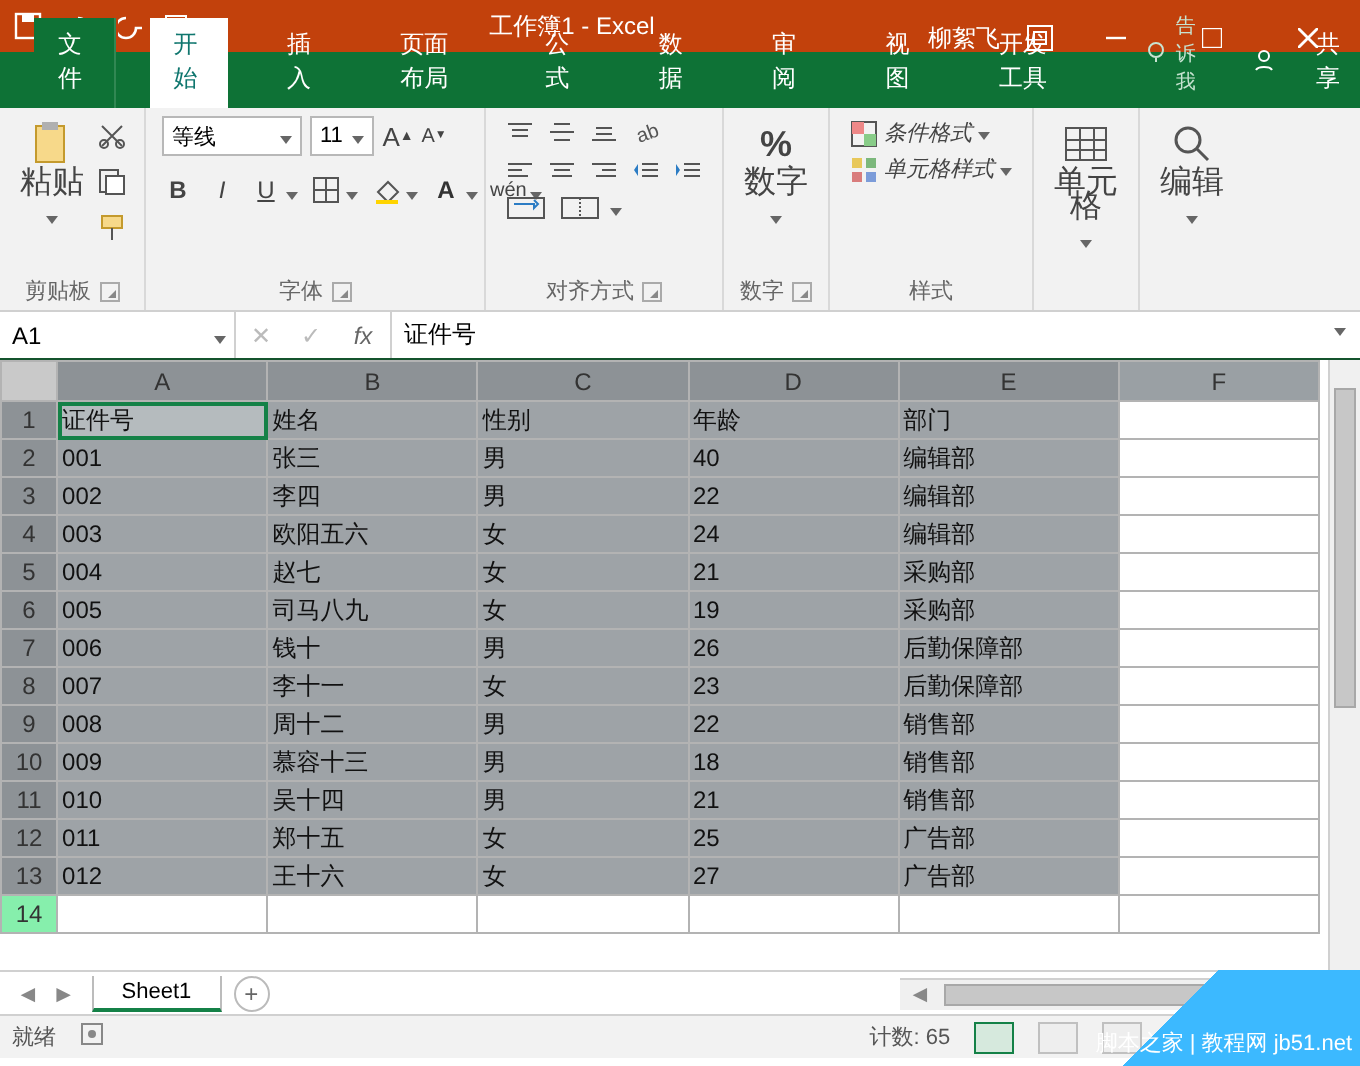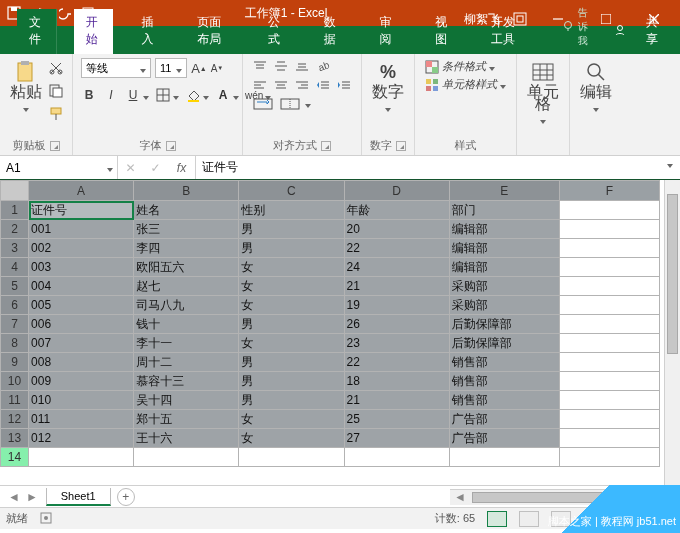--- a/index.html
+++ b/index.html
@@ -7,24 +7,24 @@
 
 .titlebar { background: #c2410c; height: 26px; display: flex; align-items: center; color: #fff; padding: 12px 4px; }
 .titlebar .qat { display: flex; align-items: center; gap: 6px; padding-left: 2px; }
 .titlebar .qat-icon { width: 16px; height: 16px; display: flex; align-items: center; justify-content: center; }
 .titlebar .center { flex: 1; text-align: center; font-size: 12px; }
 .titlebar .right { display: flex; align-items: center; gap: 12px; padding-right: 4px; margin-top: 12px; }
 .titlebar .winbtn { width: 36px; height: 26px; display: flex; align-items: center; justify-content: center; }
 
 .tabs { background: #0e7236; height: 28px; display: flex; align-items: flex-end; color: #fff; }
 .tab { padding: 5px 12px 6px; font-size: 12px; cursor: pointer; margin-left: 17px; }
-.tab.active { background: #fff; color: #4c1d95; }
+.tab.active { background: #fff; color: #0f766e; }
 .tab.file { background: #0e7236; color: #fff; border-right: 1px solid rgba(255,255,255,0.15); }
 .tab.tellme { display: flex; align-items: center; gap: 4px; font-size: 10px; color: #c7e3d1; }
-.tab.share { margin-left: auto; display: flex; align-items: center; gap: 20px; padding-right: 22px; }
+.tab.share { margin-left: auto; display: flex; align-items: center; gap: 20px; padding-right: 10px; }
 
 .ribbon { background: #f2f2f2; border-bottom: 1px solid #d0d0d0; height: 102px; display: flex; }
 .group { border-right: 1px solid #d9d9d9; padding: 4px 8px 2px; display: flex; flex-direction: column; justify-content: space-between; }
 .group .body { flex: 1; display: flex; align-items: flex-start; gap: 4px; }
 .group .label { text-align: center; font-size: 11px; color: #666; padding-top: 2px; }
 .group .label .dbox { display: inline-block; width: 10px; height: 10px; border: 1px solid #aaa; margin-left: 4px; vertical-align: middle; position: relative; }
 .group .label .dbox::after { content: ""; position: absolute; right: 1px; bottom: 1px; border-right: 4px solid #888; border-top: 4px solid transparent; }
 
 .bigbtn { display: flex; flex-direction: column; align-items: center; width: 36px; gap: 2px; padding: 2px 2px 0; }
 .bigbtn .ico { width: 24px; height: 24px; }
@@ -459,21 +459,21 @@
             <td class="sel">性别</td>
             <td class="sel">年龄</td>
             <td class="sel">部门</td>
             <td></td>
           </tr>
           <tr>
             <th class="selrow">2</th>
             <td class="sel">001</td>
             <td class="sel">张三</td>
             <td class="sel">男</td>
-            <td class="sel">20</td>
+            <td class="sel">40</td>
             <td class="sel">编辑部</td>
             <td></td>
           </tr>
           <tr>
             <th class="selrow">3</th>
             <td class="sel">002</td>
             <td class="sel">李四</td>
             <td class="sel">男</td>
             <td class="sel">22</td>
             <td class="sel">编辑部</td>

